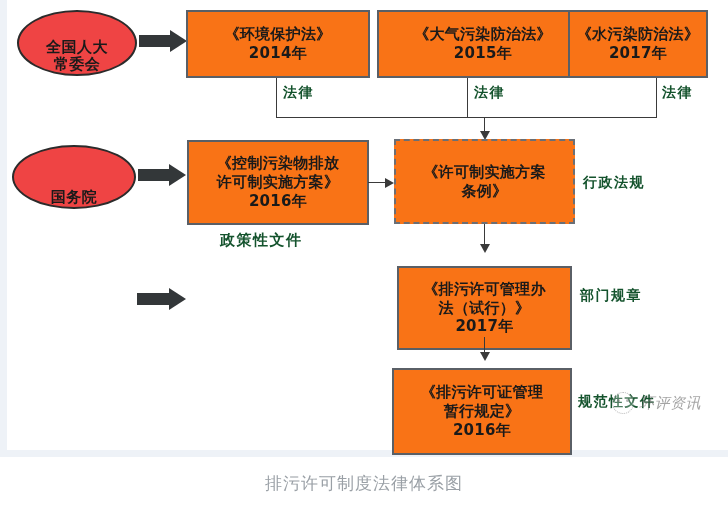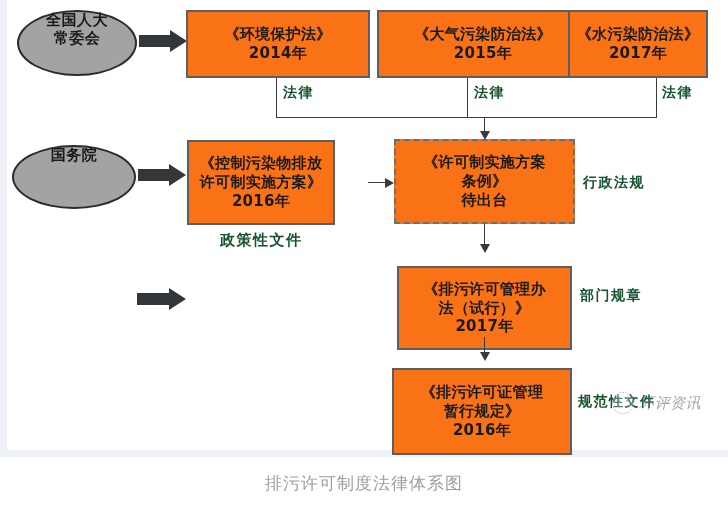--- a/index.html
+++ b/index.html
@@ -30,23 +30,23 @@
     left: 0; top: 450px;
     width: 728px; height: 7px;
     background: #eef2f7;
   }
 
   
   .ellipse {
     position: absolute;
     border: 2px solid #2b2b2b;
     border-radius: 50%;
-    background: #a3a3a3;
+    background: #ef4444;
     display: flex;
-    align-items: flex-start;
+    align-items: flex-end;
     justify-content: center;
     text-align: center;
     color: #1a1a1a;
     font-weight: bold;
     font-size: 15px;
     line-height: 1.18;
     letter-spacing: 0.5px;
   }
 
   
@@ -241,38 +241,37 @@
     <span>
         <span style="display:block">国务院</span>
       </span>
   </div>
 
   <div class="block-arrow" style="left:138px; top:164px; width:49px;">
     <div class="shaft" style="width:32px;"></div>
     <div class="head" style="left:31px;"></div>
   </div>
 
-  <div class="rbox" style="left:187px; top:140px; width:148px; height:85px;">
+  <div class="rbox" style="left:187px; top:140px; width:182px; height:85px;">
     <div class="inner">
       <div>《控制污染物排放</div>
       <div>许可制实施方案》</div>
       <div>2016年</div>
     </div>
   </div>
 
   <div class="edge-label" style="left:220px; top:231px; font-size:15px;">政策性文件</div>
 
   <div class="hline" style="left:368px; top:182px; width:18px;"></div>
   <div class="arrowhead-right" style="left:385px; top:178px;"></div>
 
   <div class="rbox dashed" style="left:394px; top:139px; width:181px; height:85px;">
     <div class="inner">
       <div>《许可制实施方案</div>
       <div>条例》</div>
-      <div>待出台</div>
     </div>
   </div>
 
   <div class="edge-label" style="left:583px; top:174px;">行政法规</div>
 
   <div class="vline" style="left:484px; top:224px; height:21px;"></div>
   <div class="arrowhead-down" style="left:480px; top:244px;"></div>
 
 
   <div class="block-arrow" style="left:137px; top:288px; width:50px;">

